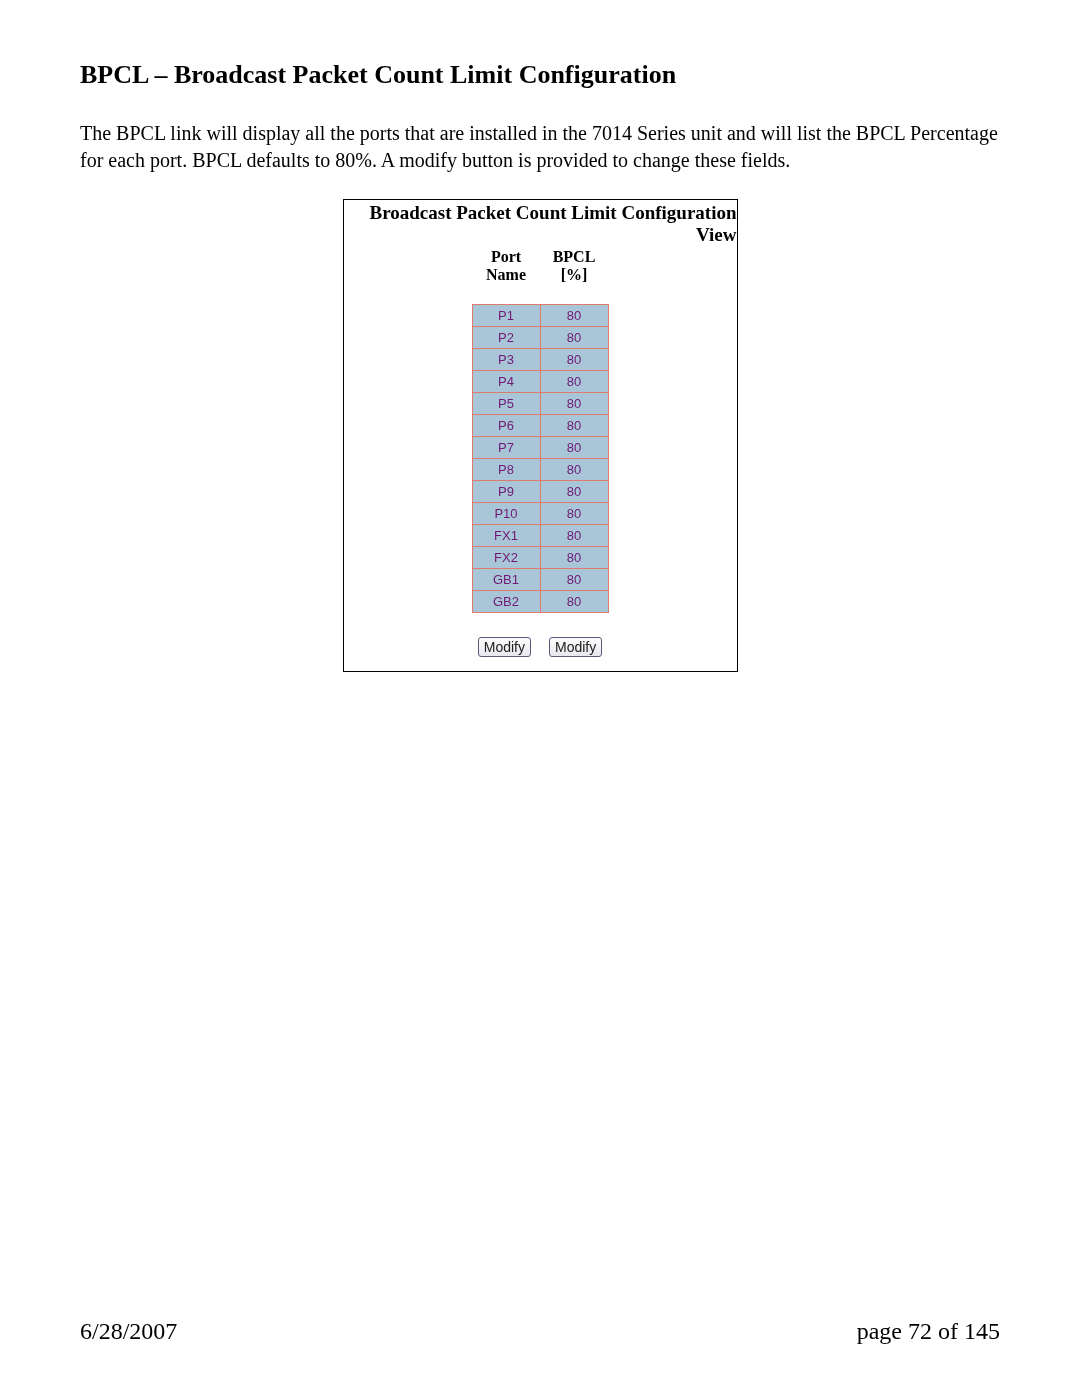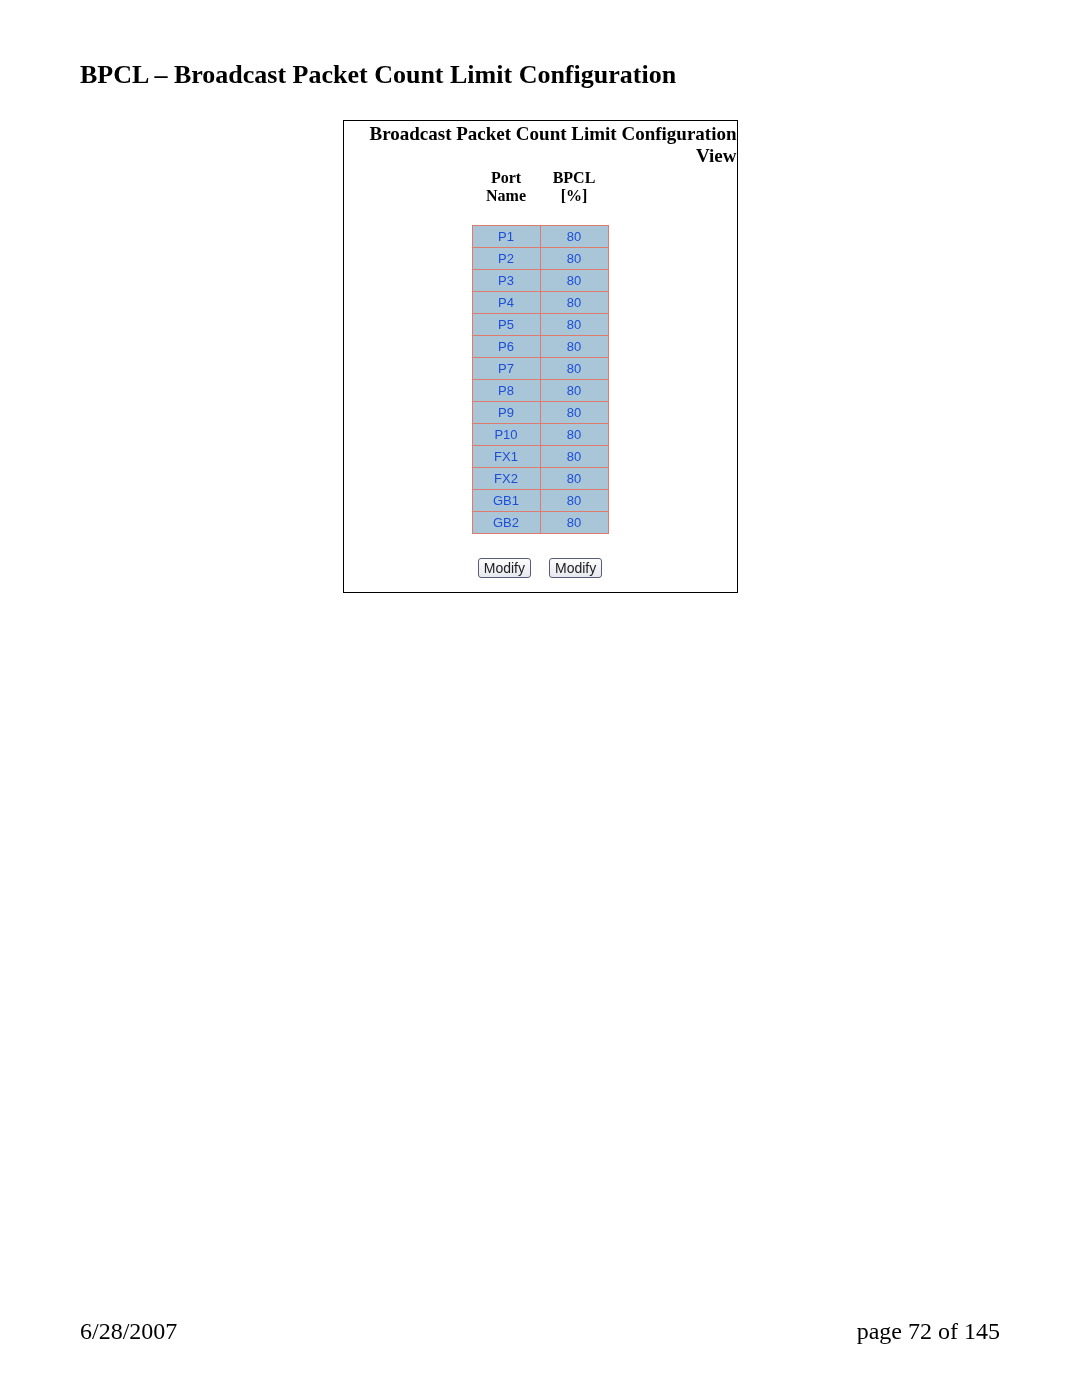--- a/index.html
+++ b/index.html
@@ -56,21 +56,21 @@
     font-size: 16px;
     padding: 0 4px 20px 4px;
     text-align: center;
     background: #ffffff;
     border: none;
   }
   table.bpcl td {
     border: 1px solid #e07a6a;
     background: #a8c6d8;
     text-align: center;
-    color: #1d4ed8;
+    color: #701a75;
     height: 22px;
     box-sizing: border-box;
   }
   table.bpcl td.port { width: 68px; }
   table.bpcl td.val  { width: 68px; }
   .btn-row {
     display: flex;
     justify-content: center;
     gap: 18px;
   }
@@ -94,20 +94,21 @@
     font-size: 24px;
   }
 </style>
 </head>
 <body>
 
 <div class="page">
 
   <h1 class="heading">BPCL – Broadcast Packet Count Limit Configuration</h1>
 
+  <p class="description">The BPCL link will display all the ports that are installed in the 7014 Series unit and will list the BPCL Percentage for each port.  BPCL defaults to 80%. A modify button is provided to change these fields.</p>
 
   <div class="panel-wrap">
     <div class="panel">
       <div class="panel-title">Broadcast Packet Count Limit Configuration View</div>
 
       <table class="bpcl">
         <thead>
           <tr>
             <th>Port Name</th>
             <th>BPCL [%]</th>

